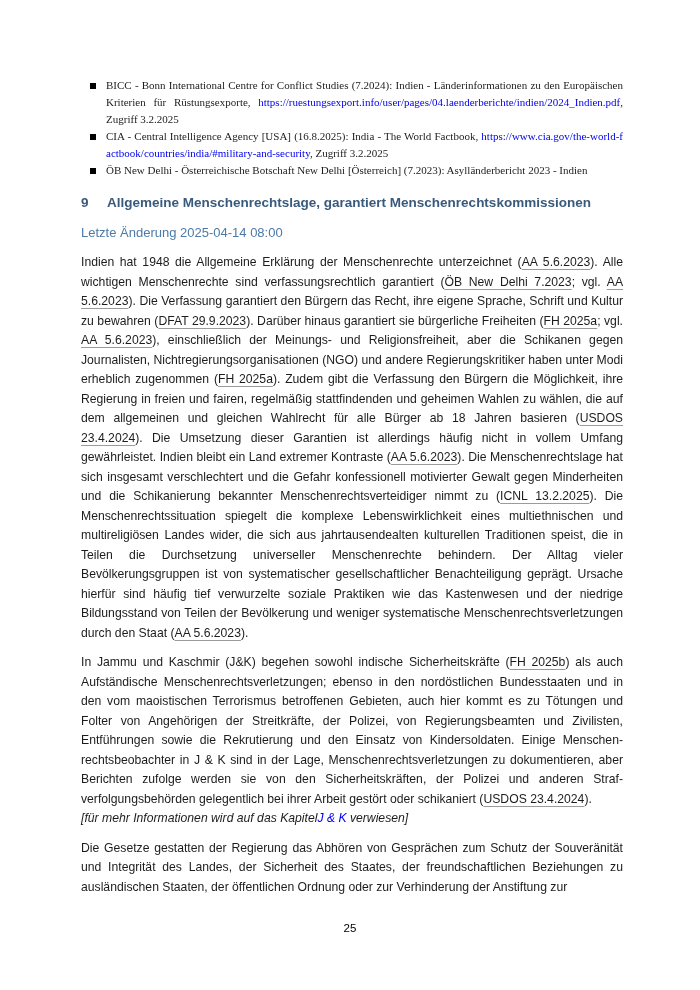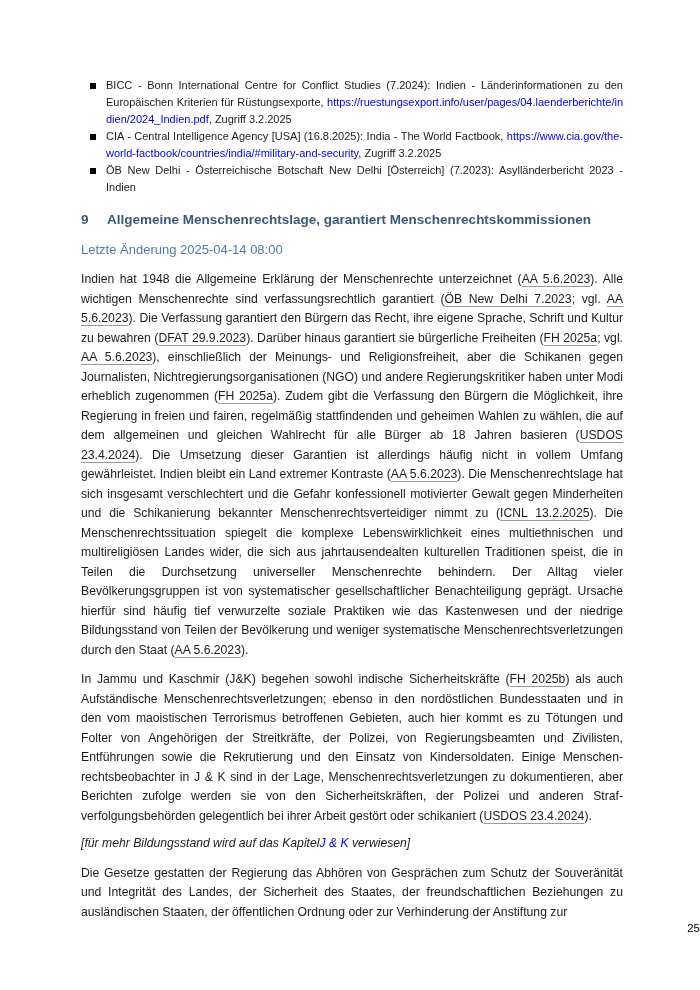--- a/index.html
+++ b/index.html
@@ -9,36 +9,36 @@
     --ref-underline:#9b9b9b;
     --body-text:#1c1c1c;
   }
   *{margin:0;padding:0;box-sizing:border-box;}
   html,body{background:#ffffff;}
   body{font-family:"Liberation Sans","DejaVu Sans",sans-serif;color:var(--body-text);}
   .page{position:relative;width:700px;height:990px;background:#ffffff;overflow:hidden;
         padding:77px 77px 0 81px;}
   
   ul.sources{list-style:none;margin-left:9px;font-size:11px;line-height:17px;text-align:justify;}
-  ul.sources li{position:relative;padding-left:16px;}
+  ul.sources li{position:relative;padding-left:16px;font-family:Liberation Serif, serif;}
   .bullet{position:absolute;left:0;top:5.5px;width:6px;height:6px;background:#000;display:inline-block;}
   .s-link{color:var(--link-blue);word-break:break-all;}
   
   h2.heading{margin-top:14px;font-size:13.5px;line-height:20px;font-weight:bold;color:var(--heading-blue);}
   .hnum{display:inline-block;width:26px;}
   .lastchange{margin-top:12px;font-size:13px;line-height:15px;color:var(--last-change-blue);}
   
   .paras{margin-top:13px;font-size:12.2px;line-height:19.5px;}
-  .paras p{text-align:justify;margin:8px 0 10px 0;hyphens:manual;-webkit-hyphens:manual;}
+  .paras p{text-align:justify;margin:0 0 10px 0;hyphens:manual;-webkit-hyphens:manual;}
   .paras p.pre-note{margin-bottom:0;}
   .paras p.note{font-style:italic;text-align:left;}
   .s-ref{text-decoration:underline;text-decoration-color:var(--ref-underline);text-underline-offset:2.5px;text-decoration-thickness:1px;}
   .s-chapter{color:var(--link-blue);}
   
-  .pagenum{position:absolute;top:922px;left:0;width:700px;text-align:right;font-size:11.5px;color:#000;}
+  .pagenum{position:absolute;top:922px;left:0;width:700px;text-align:center;font-size:11.5px;color:#000;}
 </style>
 </head>
 <body>
 
 <div class="page">
 
   <ul class="sources" id="sources">
       <li><span class="bullet"></span><span class="s-plain">BICC - Bonn International Centre for Conflict Studies (7.2024): Indien - Länderinformationen zu den Europäischen Kriterien für Rüstungsexporte, </span><span class="s-link">https://ruestungsexport.info/user/pages/04.laenderberichte/indien/2024_Indien.pdf</span><span class="s-plain">, Zugriff 3.2.2025</span></li>
       <li><span class="bullet"></span><span class="s-plain">CIA - Central Intelligence Agency [USA] (16.8.2025): India - The World Factbook, </span><span class="s-link">https://www.cia.gov/the-world-factbook/countries/india/#military-and-security</span><span class="s-plain">, Zugriff 3.2.2025</span></li>
       <li><span class="bullet"></span><span class="s-plain">ÖB New Delhi - Österreichische Botschaft New Delhi [Österreich] (7.2023): Asylländerbericht 2023 - Indien</span></li>
@@ -46,19 +46,19 @@
 
   <h2 class="heading">
     <span class="hnum">9</span><span>Allgemeine Menschenrechtslage, garantiert Menschenrechtskommissionen</span>
   </h2>
 
   <div class="lastchange">Letzte Änderung 2025-04-14 08:00</div>
 
   <div class="paras" id="paras">
       <p class="body-p"><span class="s-plain">Indien hat 1948 die Allgemeine Erklärung der Menschenrechte unterzeichnet (</span><span class="s-ref">AA 5.6.2023</span><span class="s-plain">). Alle wichtigen Menschenrechte sind verfassungsrechtlich garantiert (</span><span class="s-ref">ÖB New Delhi 7.2023</span><span class="s-plain">; vgl. </span><span class="s-ref">AA 5.6.2023</span><span class="s-plain">). Die Verfassung garantiert den Bürgern das Recht, ihre eigene Sprache, Schrift und Kultur zu bewahren (</span><span class="s-ref">DFAT 29.9.2023</span><span class="s-plain">). Darüber hinaus garantiert sie bürgerliche Freiheiten (</span><span class="s-ref">FH 2025a</span><span class="s-plain">; vgl. </span><span class="s-ref">AA 5.6.2023</span><span class="s-plain">), einschließlich der Meinungs- und Religionsfreiheit, aber die Schika­nen gegen Journalisten, Nichtregierungsorganisationen (NGO) und andere Regierungskritiker haben unter Modi erheblich zugenommen (</span><span class="s-ref">FH 2025a</span><span class="s-plain">). Zudem gibt die Verfassung den Bürgern die Möglichkeit, ihre Regierung in freien und fairen, regelmäßig stattfindenden und geheimen Wahlen zu wählen, die auf dem allgemeinen und gleichen Wahlrecht für alle Bürger ab 18 Jah­ren basieren (</span><span class="s-ref">USDOS 23.4.2024</span><span class="s-plain">). Die Umsetzung dieser Garantien ist allerdings häufig nicht in vollem Umfang gewährleistet. Indien bleibt ein Land extremer Kontraste (</span><span class="s-ref">AA 5.6.2023</span><span class="s-plain">). Die Menschenrechtslage hat sich insgesamt verschlechtert und die Gefahr konfessionell motivierter Gewalt gegen Minderheiten und die Schikanierung bekannter Menschenrechtsverteidiger nimmt zu (</span><span class="s-ref">ICNL 13.2.2025</span><span class="s-plain">). Die Menschenrechtssituation spiegelt die komplexe Lebenswirklichkeit ei­nes multiethnischen und multireligiösen Landes wider, die sich aus jahrtausendealten kulturellen Traditionen speist, die in Teilen die Durchsetzung universeller Menschenrechte behindern. Der Alltag vieler Bevölkerungsgruppen ist von systematischer gesellschaftlicher Benachteiligung geprägt. Ursache hierfür sind häufig tief verwurzelte soziale Praktiken wie das Kastenwesen und der niedrige Bildungsstand von Teilen der Bevölkerung und weniger systematische Men­schenrechtsverletzungen durch den Staat (</span><span class="s-ref">AA 5.6.2023</span><span class="s-plain">).</span></p>
       <p class="pre-note"><span class="s-plain">In Jammu und Kaschmir (J&amp;K) begehen sowohl indische Sicherheitskräfte (</span><span class="s-ref">FH 2025b</span><span class="s-plain">) als auch Aufständische Menschenrechtsverletzungen; ebenso in den nordöstlichen Bundesstaaten und in den vom maoistischen Terrorismus betroffenen Gebieten, auch hier kommt es zu Tötungen und Folter von Angehörigen der Streitkräfte, der Polizei, von Regierungsbeamten und Zivilisten, Entführungen sowie die Rekrutierung und den Einsatz von Kindersoldaten. Einige Menschen­rechtsbeobachter in J &amp; K sind in der Lage, Menschenrechtsverletzungen zu dokumentieren, aber Berichten zufolge werden sie von den Sicherheitskräften, der Polizei und anderen Straf­verfolgungsbehörden gelegentlich bei ihrer Arbeit gestört oder schikaniert (</span><span class="s-ref">USDOS 23.4.2024</span><span class="s-plain">).</span></p>
-      <p class="note"><span class="s-plain">[für mehr Bildungsstand wird auf das Kapitel</span><span class="s-chapter">J &amp; K</span><span class="s-plain"> verwiesen]</span></p>
+      <p class="note"><span class="s-plain">[für mehr Informationen wird auf das Kapitel</span><span class="s-chapter">J &amp; K</span><span class="s-plain"> verwiesen]</span></p>
       <p class="body-p"><span class="s-plain">Die Gesetze gestatten der Regierung das Abhören von Gesprächen zum Schutz der Souverä­nität und Integrität des Landes, der Sicherheit des Staates, der freundschaftlichen Beziehungen zu ausländischen Staaten, der öffentlichen Ordnung oder zur Verhinderung der Anstiftung zur</span></p>
     </div>
 
   <div class="pagenum">25</div>
 
 </div>
 
 </body></html>

